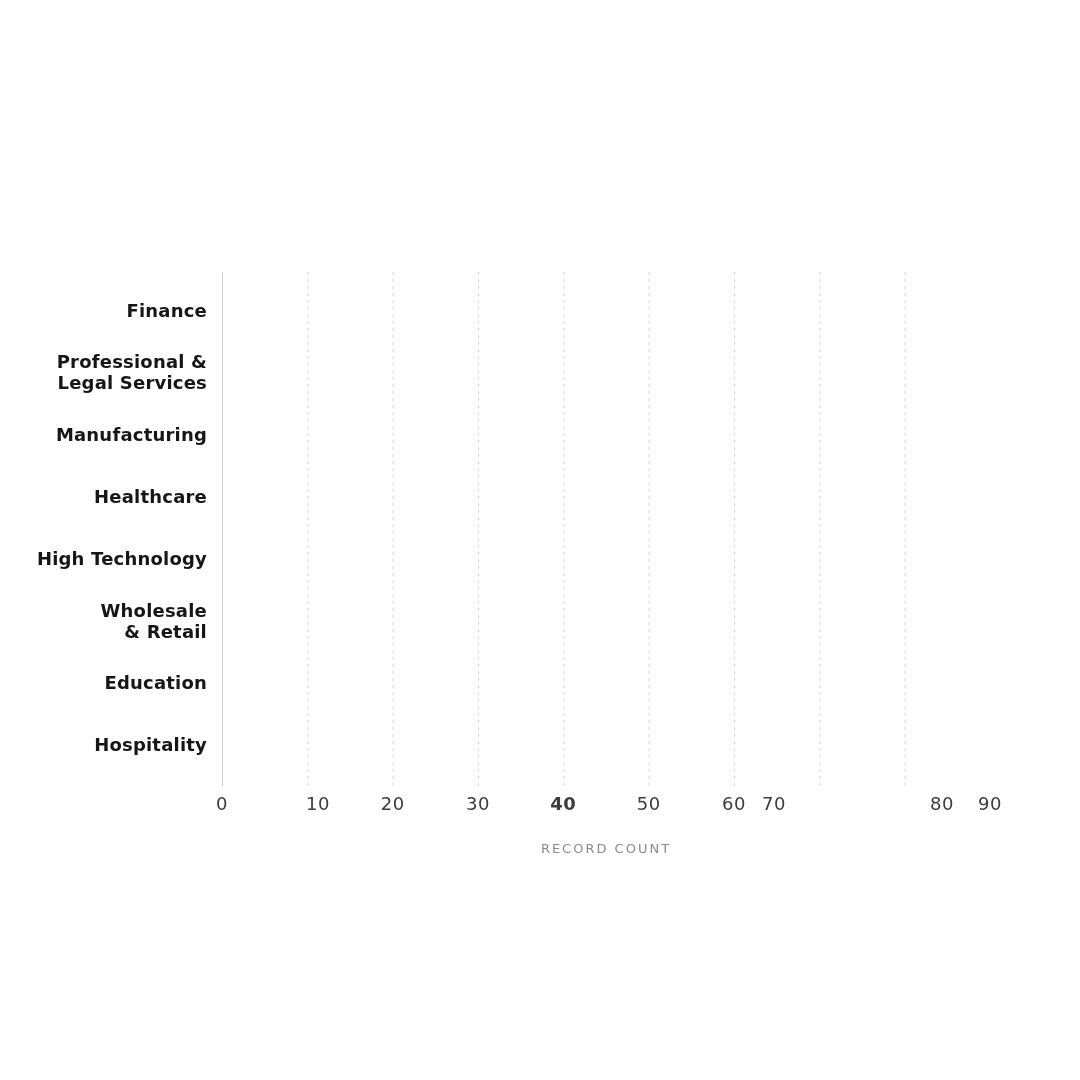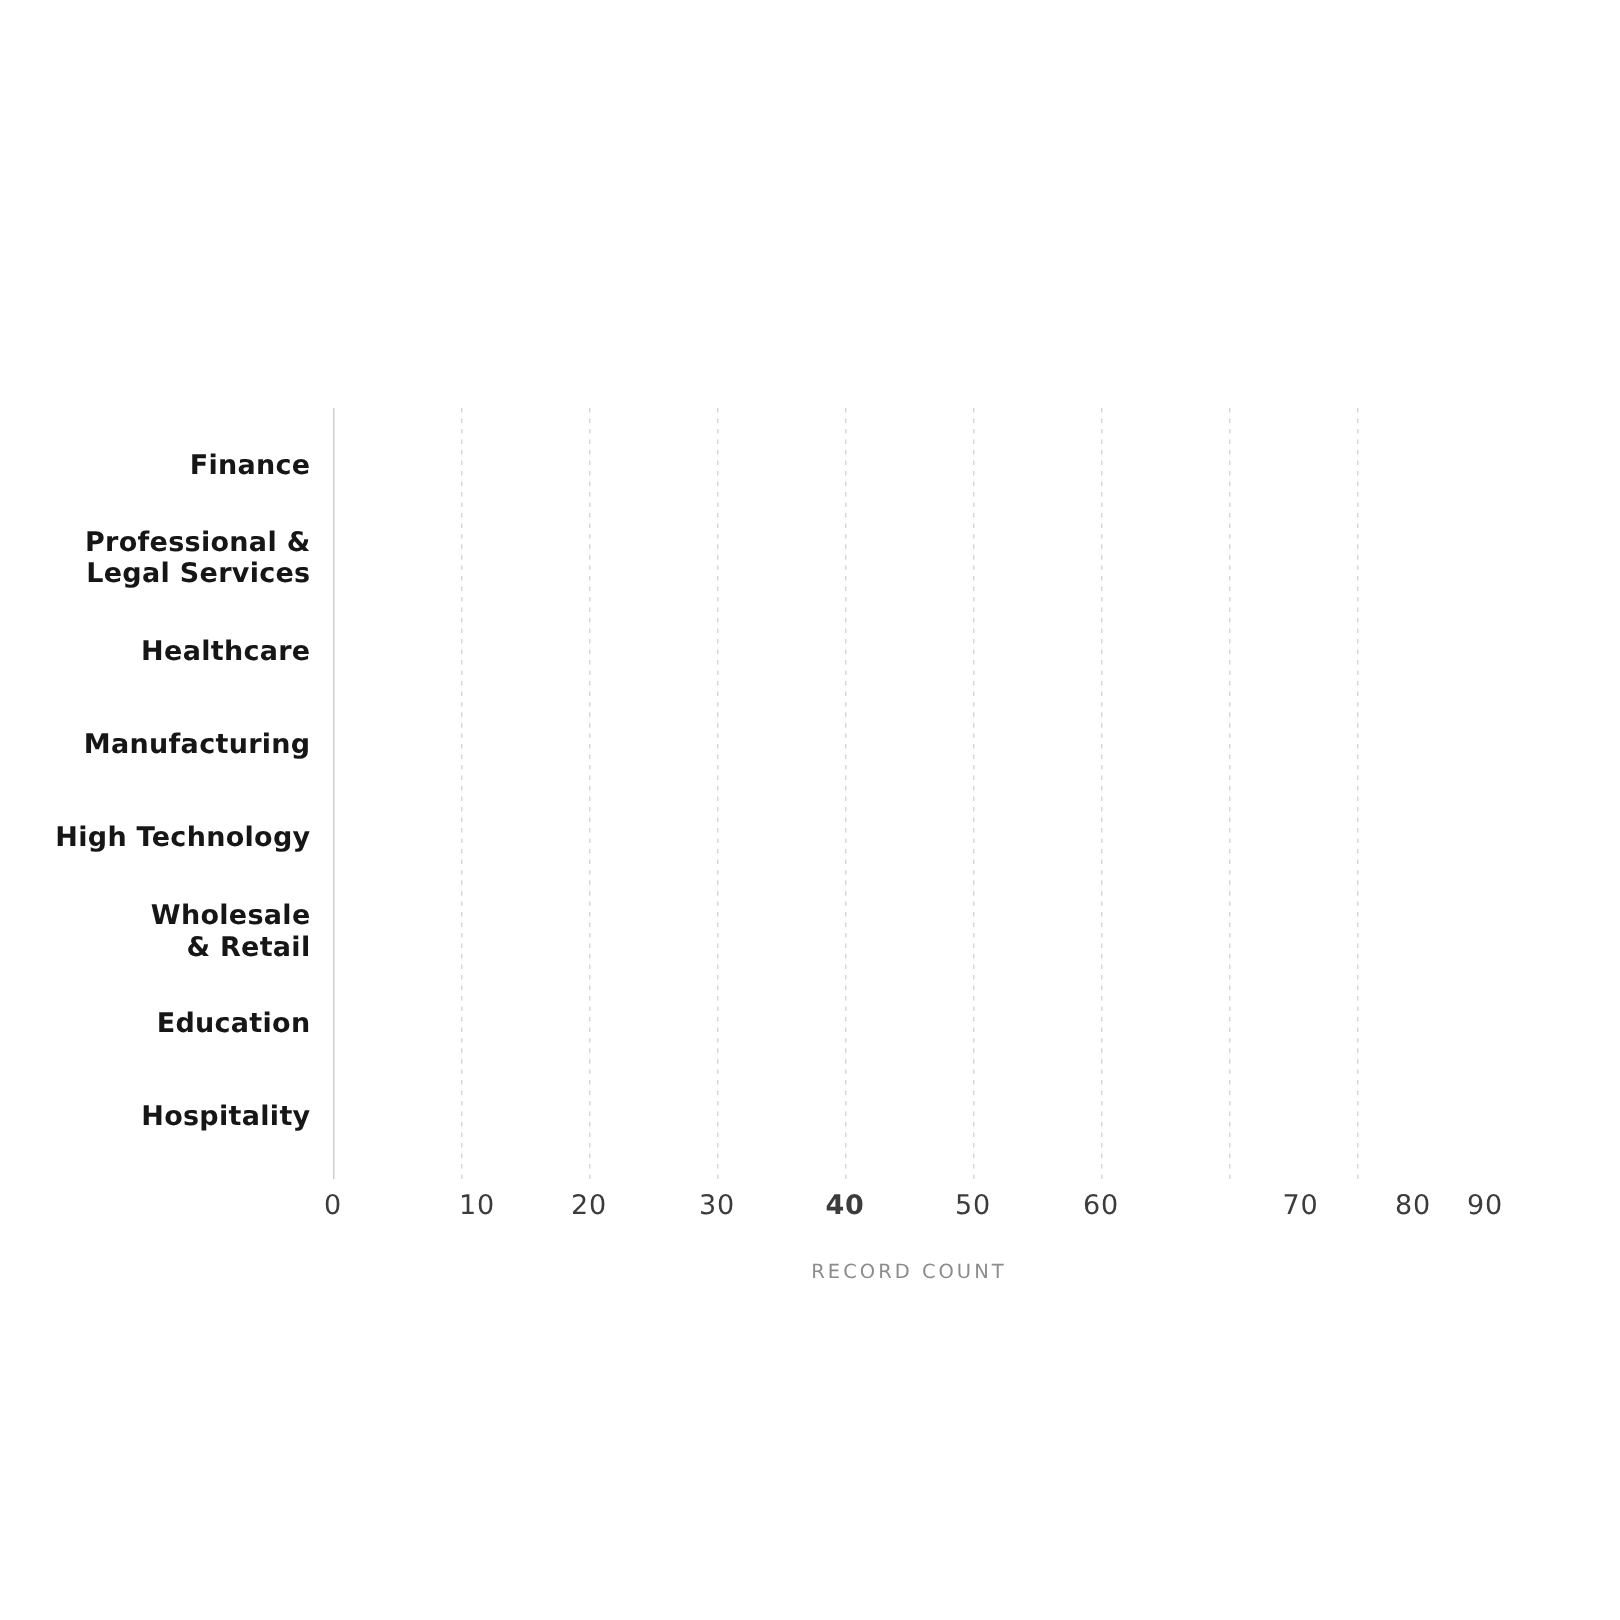--- a/index.html
+++ b/index.html
@@ -84,37 +84,37 @@
         <line x1="597.8333333333334" x2="597.8333333333334" y1="0" y2="514" stroke="#d7d7d7" stroke-width="1" stroke-dasharray="3 4"></line>
         <line x1="683.1666666666666" x2="683.1666666666666" y1="0" y2="514" stroke="#d7d7d7" stroke-width="1" stroke-dasharray="3 4"></line>
         <line x1="768.5" x2="768.5" y1="0" y2="514" stroke="#d7d7d7" stroke-width="1" stroke-dasharray="3 4"></line>
       </svg>
   </div>
 
   <div class="y-labels" id="y-labels">
       <div class="y-label">Finance</div>
       <div class="y-label">Professional &amp;
 Legal Services</div>
+      <div class="y-label">Manufacturing</div>
       <div class="y-label">Healthcare</div>
-      <div class="y-label">Manufacturing</div>
       <div class="y-label">High Technology</div>
       <div class="y-label">Wholesale
 &amp; Retail</div>
       <div class="y-label">Education</div>
       <div class="y-label">Hospitality</div>
     </div>
 
   <div id="x-ticks">
       <span class="x-tick" style="left: 222px;">0</span>
       <span class="x-tick" style="left: 318px;">10</span>
       <span class="x-tick" style="left: 392.667px;">20</span>
       <span class="x-tick" style="left: 478px;">30</span>
       <span class="x-tick" style="left: 563.333px; font-weight: bold;">40</span>
       <span class="x-tick" style="left: 648.667px;">50</span>
       <span class="x-tick" style="left: 734px;">60</span>
-      <span class="x-tick" style="left: 867px;">70</span>
+      <span class="x-tick" style="left: 774px;">70</span>
       <span class="x-tick" style="left: 942px;">80</span>
       <span class="x-tick" style="left: 990px;">90</span>
     </div>
 
   <div class="x-axis-title">RECORD COUNT</div>
 
 </div>
 
 </body></html>

